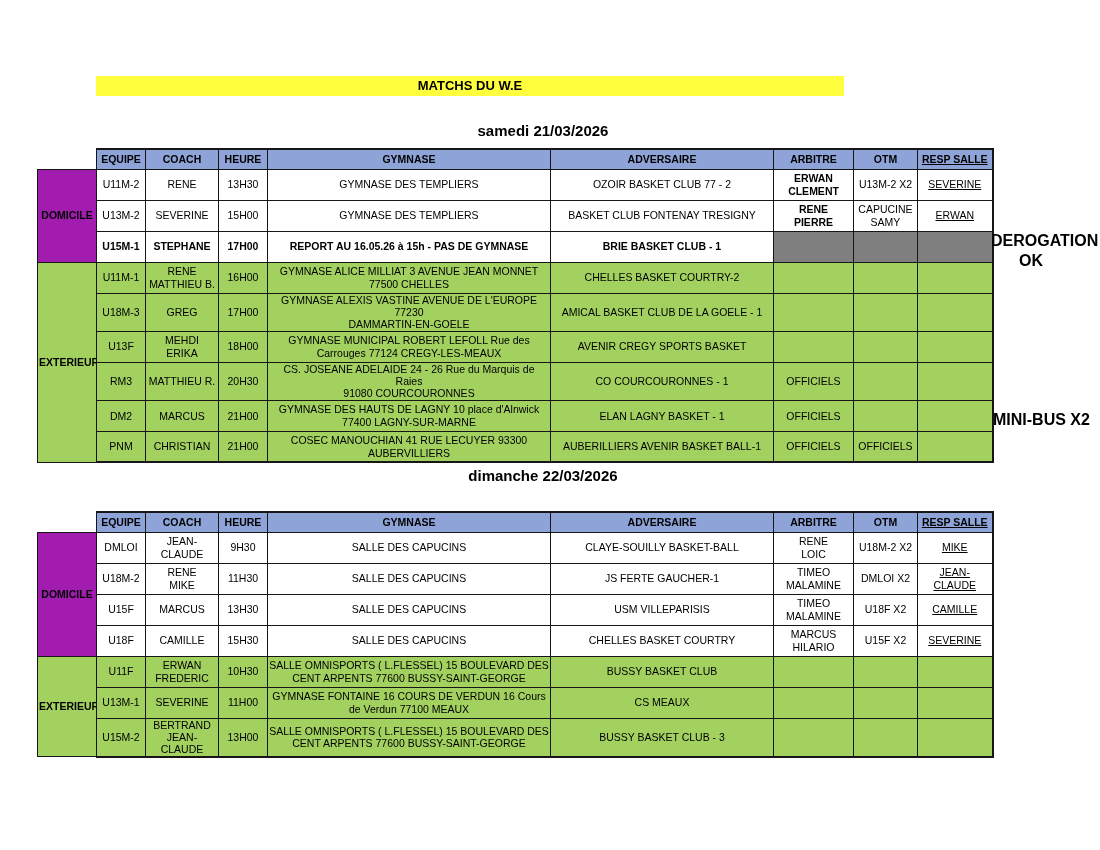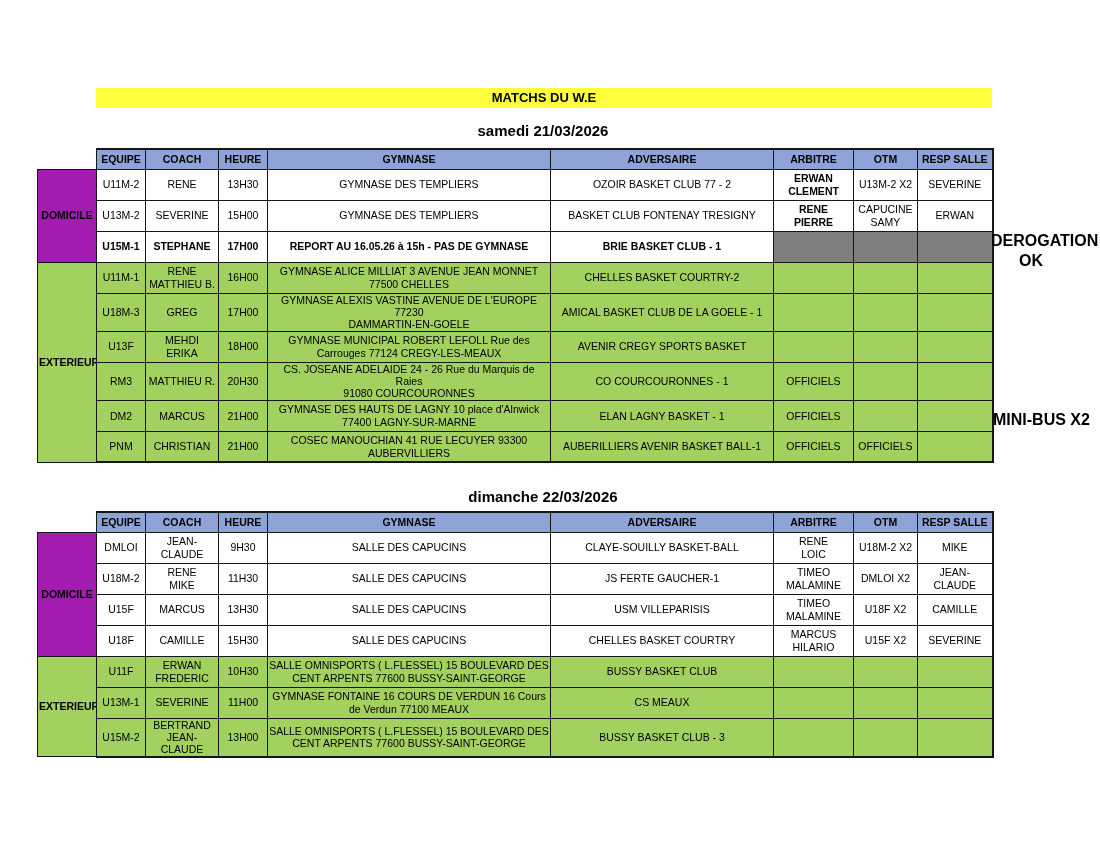--- a/index.html
+++ b/index.html
@@ -1,28 +1,28 @@
 <!DOCTYPE html>
 <html><head>
 <meta charset="utf-8">
 <style>
   html,body{margin:0;padding:0;background:#fff;}
   .page{position:relative;width:1100px;height:850px;background:#fff;overflow:hidden;
         font-family:"Liberation Sans","DejaVu Sans",sans-serif;color:#000;}
-  .title-bar{position:absolute;left:96px;top:88px;width:896px;height:20px;
+  .title-bar{position:absolute;left:96px;top:76px;width:748px;height:20px;
              background:#FFFF3D;font-weight:bold;font-size:13px;text-align:center;line-height:20px;}
   .day-heading{position:absolute;left:96px;width:894px;text-align:center;
                font-weight:bold;font-size:15px;margin-top:12px;}
   .sched{position:absolute;border-collapse:collapse;table-layout:fixed;width:955px;font-size:10.5px;}
   .sched th,.sched td{border:1px solid #161616;text-align:center;vertical-align:middle;
                       padding:0 1px;overflow:hidden;line-height:1.18;white-space:pre-line;}
   .sched thead tr{height:20px;}
   .sched tbody tr{height:31px;}
   .sched thead th{background:#8EA4D8;font-weight:bold;font-size:10.5px;border-top-width:2px;}
-  .sched th:last-child,.sched td:last-child{border-right-width:2px;}
+  .sched th:last-child,.sched td:last-child{border-right-width:2px;text-decoration:underline;}
   .sched tbody tr:last-child td{border-bottom-width:2px;}
   .corner{border:none !important;background:transparent !important;}
   .sec-label{font-weight:bold;border-left-width:2px;}
   .domicile-label{background:#FFFF3D;}
   .exterieur-label{background:#A3D160;}
   .domicile td{background:#fff;}
   .domicile td.sec-label{background:#a21caf;}
   .exterieur td{background:#A3D160;}
   .bold{font-weight:bold;}
   td.blocked{background:#7F7F7F !important;}
@@ -165,21 +165,21 @@
           <td>OFFICIELS</td>
           <td>OFFICIELS</td>
           <td></td>
         </tr>
       </tbody>
     </table>
 
   <div class="note" style="left:991px;top:231px;width:80px;">DEROGATION
 OK</div>
 
-  <div class="day-heading" style="top:476px;">dimanche 22/03/2026</div>
+  <div class="day-heading" style="top:455px;">dimanche 22/03/2026</div>
 
   <table class="sched" style="left:37px;top:511px;">
     <colgroup>
       <col style="width:59px">
         <col style="width:49px">
         <col style="width:73px">
         <col style="width:49px">
       <col style="width:283px">
         <col style="width:223px">
         <col style="width:80px">

